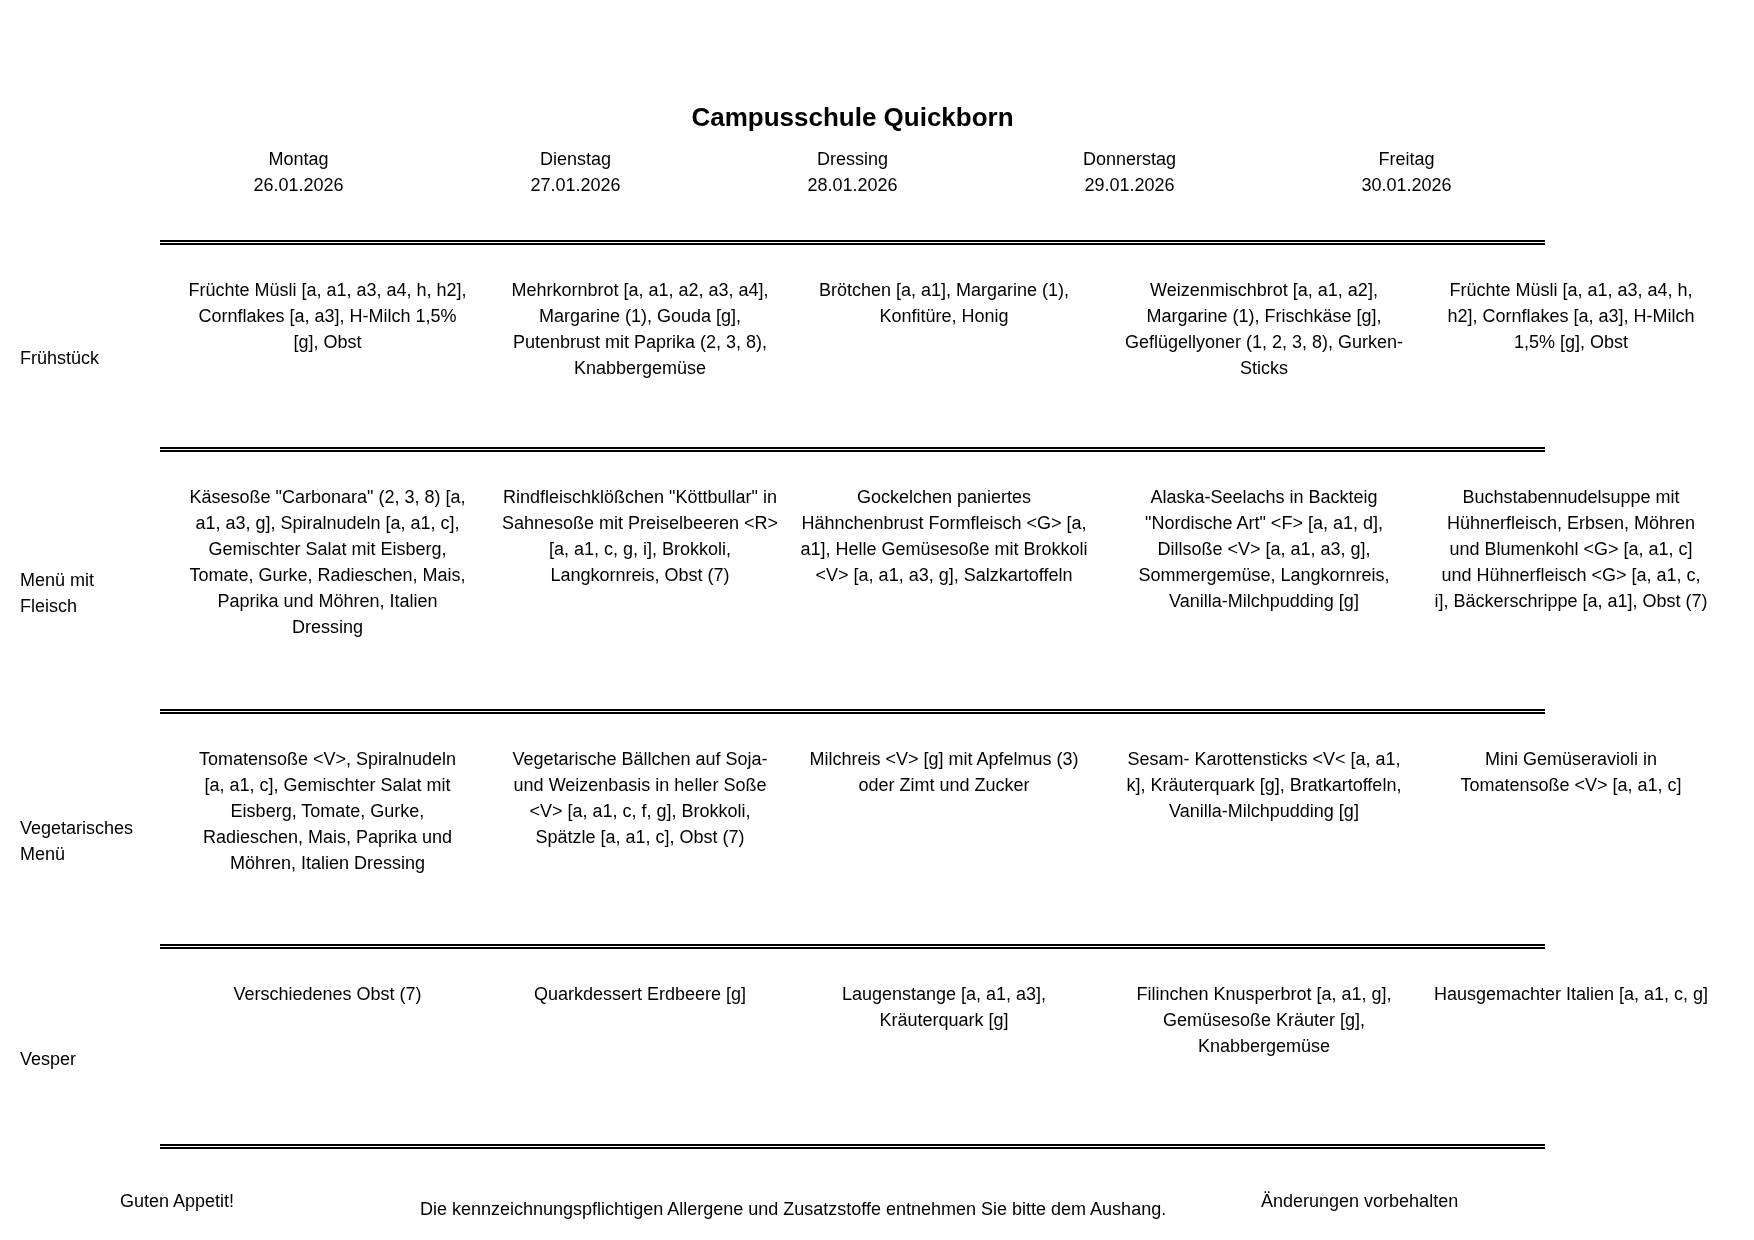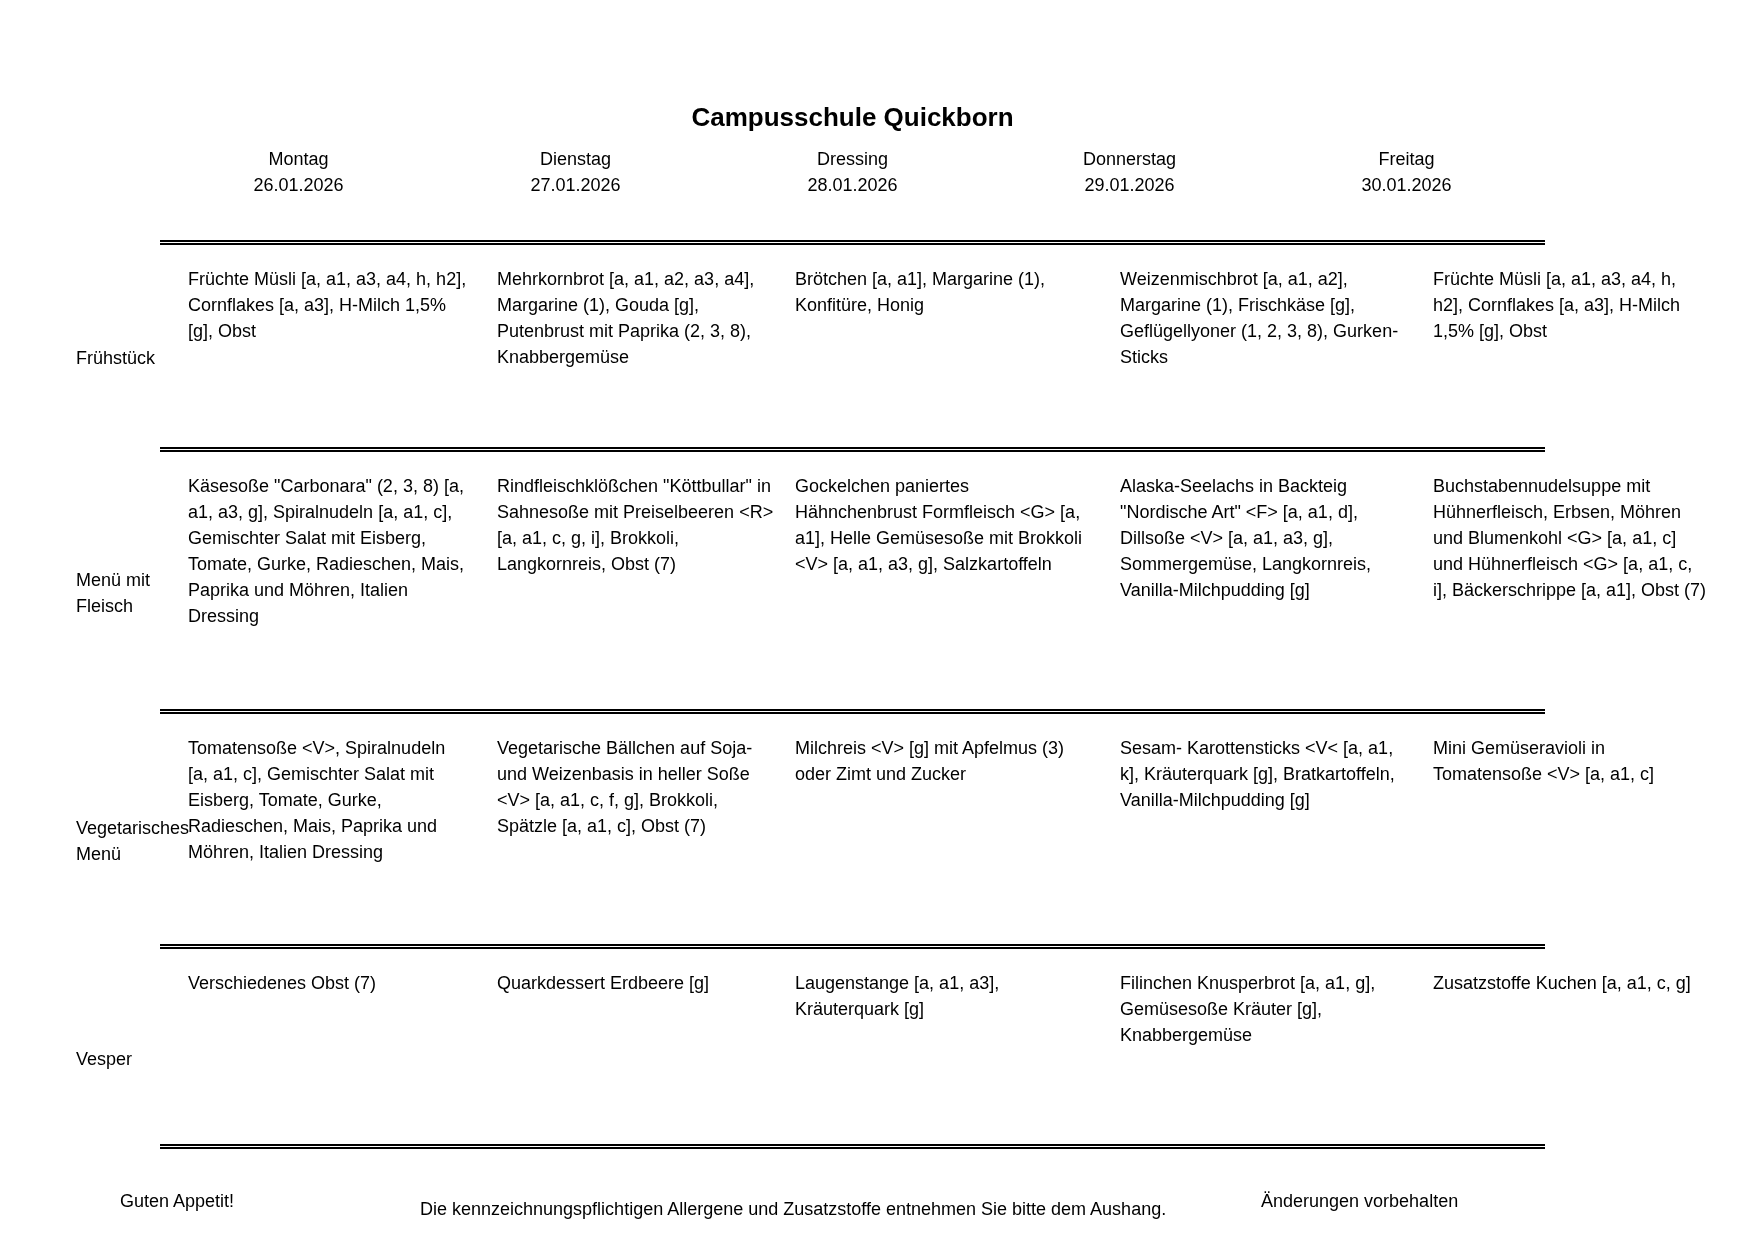--- a/index.html
+++ b/index.html
@@ -52,25 +52,25 @@
   .row-h1 { height: 202px; }
   .row-h2 { height: 257px; }
   .row-h3 { height: 230px; }
   .row-h4 { height: 195px; }
 
   .row-label {
     grid-column: 1;
     align-self: center;
     position: relative;
     top: 12px;
-    padding: 0 35px 0 76px;
+    padding: 0 35px 0 20px;
     overflow: visible;
     white-space: normal;
   }
-  .cell { align-self: start; padding-top: 21px; padding-right: 2px; }
+  .cell { align-self: start; padding-top: 32px; padding-right: 2px; text-align: center; }
   .c1 { grid-column: 2; }
   .c2 { grid-column: 4; }
   .c3 { grid-column: 6; }
   .c4 { grid-column: 8; }
   .c5 { grid-column: 10; }
 
   
   .footer { position: relative; height: 30px; margin-top: 39px; }
   .footer-left  { position: absolute; left: 120px;  top: 0; }
   .footer-center{ position: absolute; left: 420px;  top: 8px; }
@@ -140,21 +140,21 @@
   </div>
 
   <div class="rule"></div>
 
   <div class="menu-row row-h4">
     <div class="row-label">Vesper</div>
     <div class="cell c1">Verschiedenes Obst (7)</div>
     <div class="cell c2">Quarkdessert Erdbeere [g]</div>
     <div class="cell c3">Laugenstange [a, a1, a3], Kräuterquark [g]</div>
     <div class="cell c4">Filinchen Knusperbrot [a, a1, g], Gemüsesoße Kräuter [g], Knabbergemüse</div>
-    <div class="cell c5">Zusatzstoffe Kuchen [a, a1, c, g]</div>
+    <div class="cell c5">Hausgemachter Italien [a, a1, c, g]</div>
   </div>
 
   <div class="rule"></div>
 
   <div class="footer">
     <span class="footer-left">Guten Appetit!</span>
     <span class="footer-center">Die kennzeichnungspflichtigen Allergene und Zusatzstoffe entnehmen Sie bitte dem Aushang.</span>
     <span class="footer-right">Änderungen vorbehalten</span>
   </div>
 

